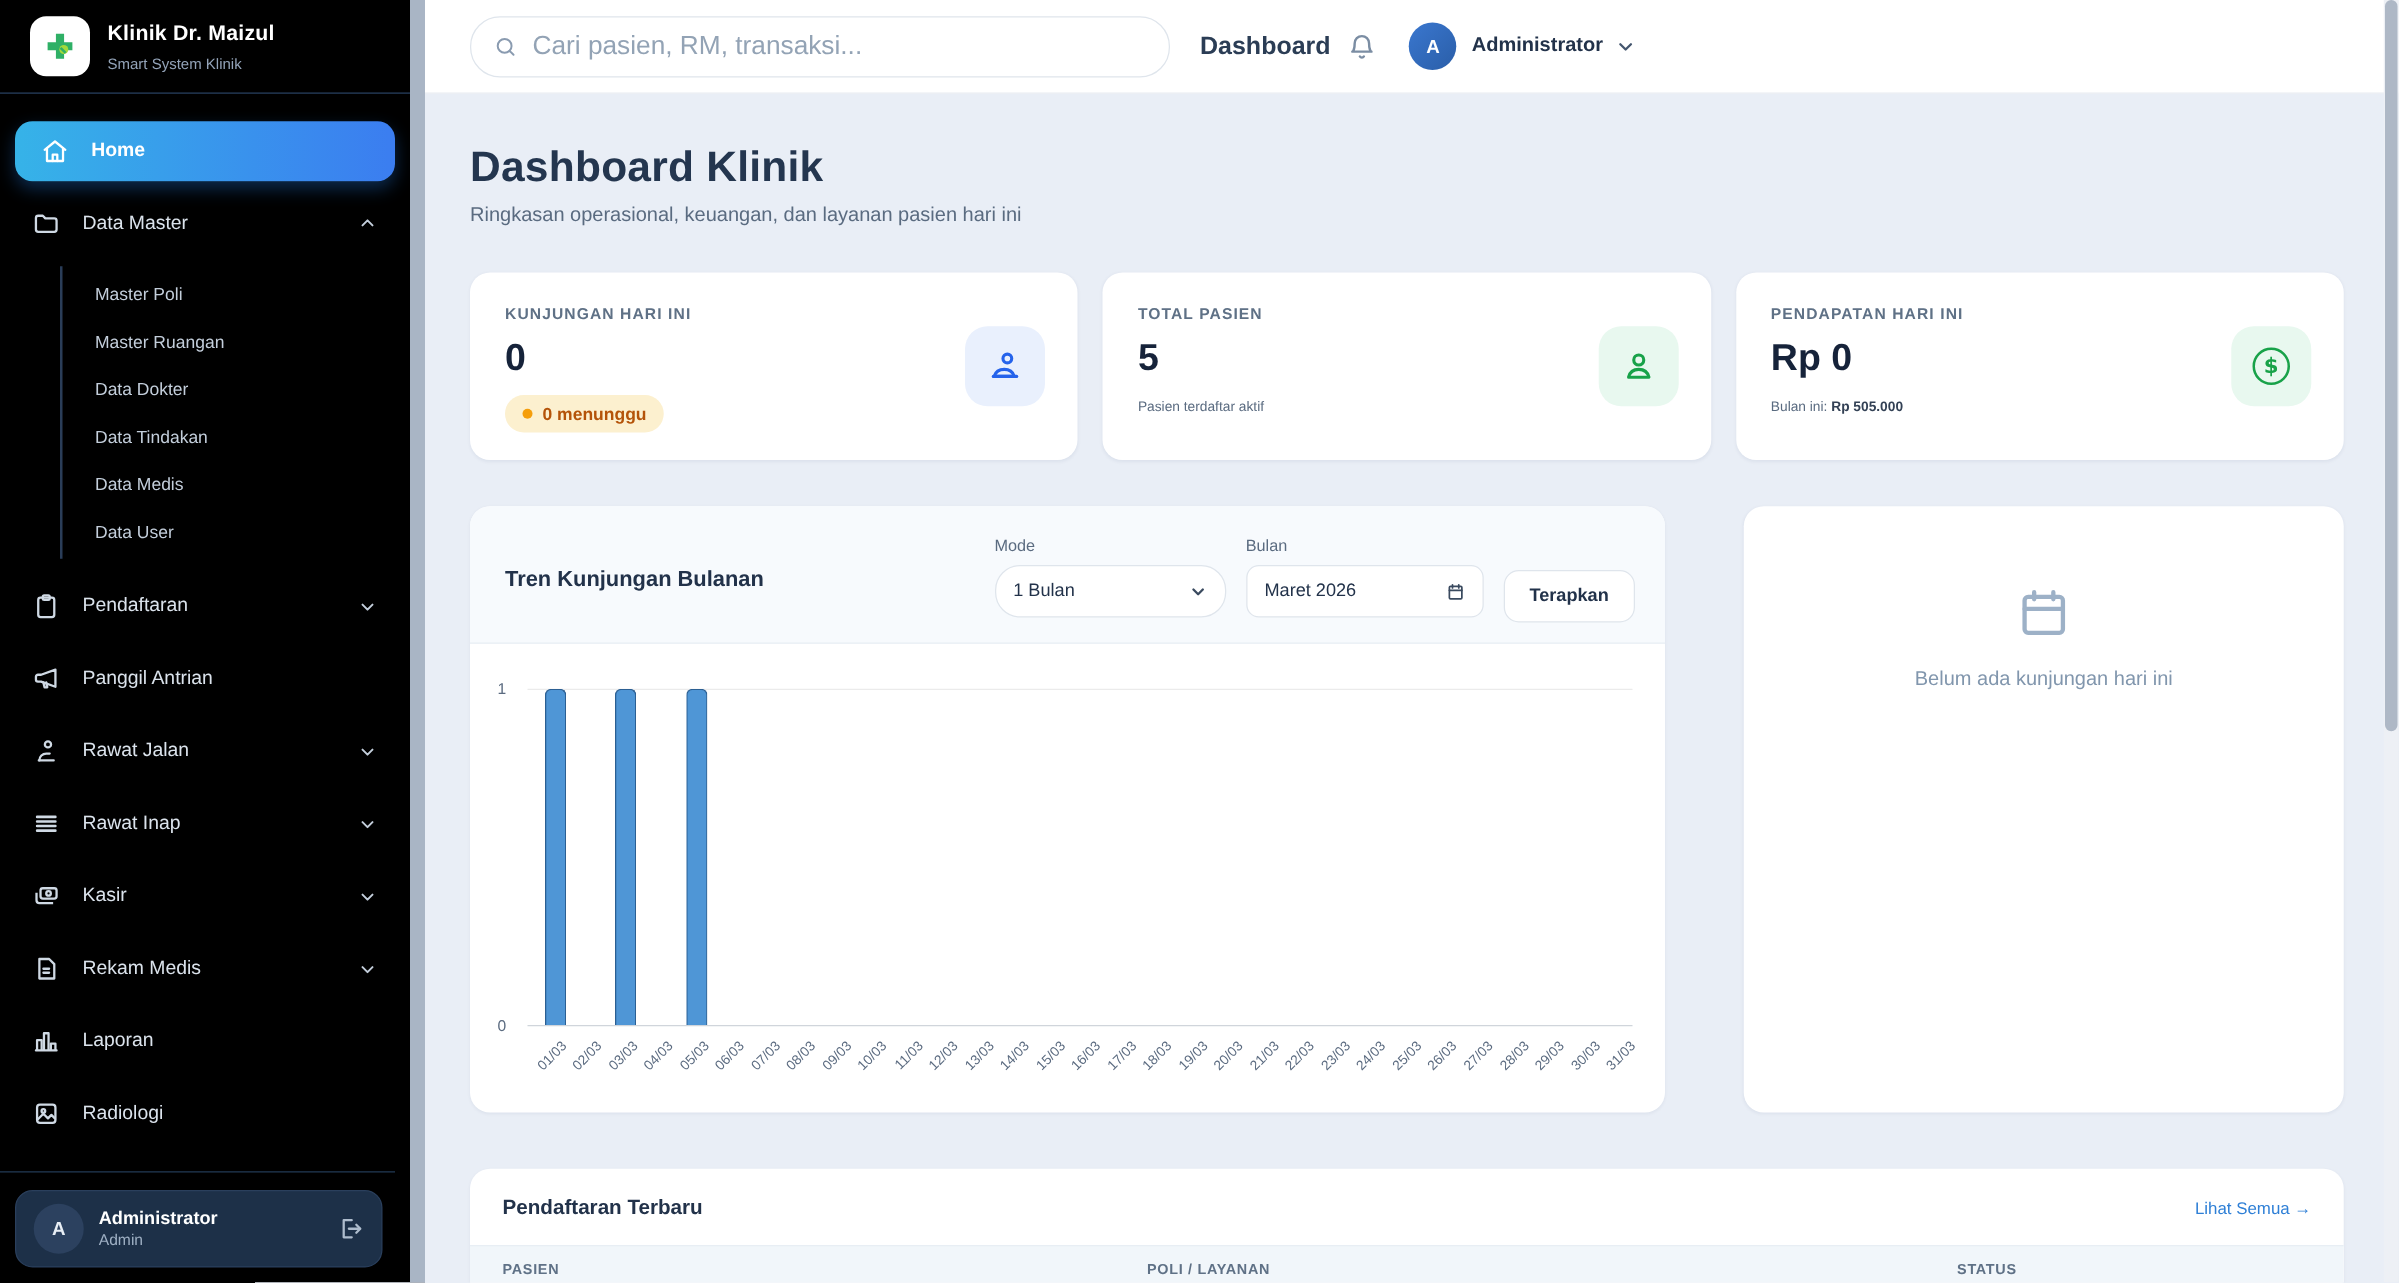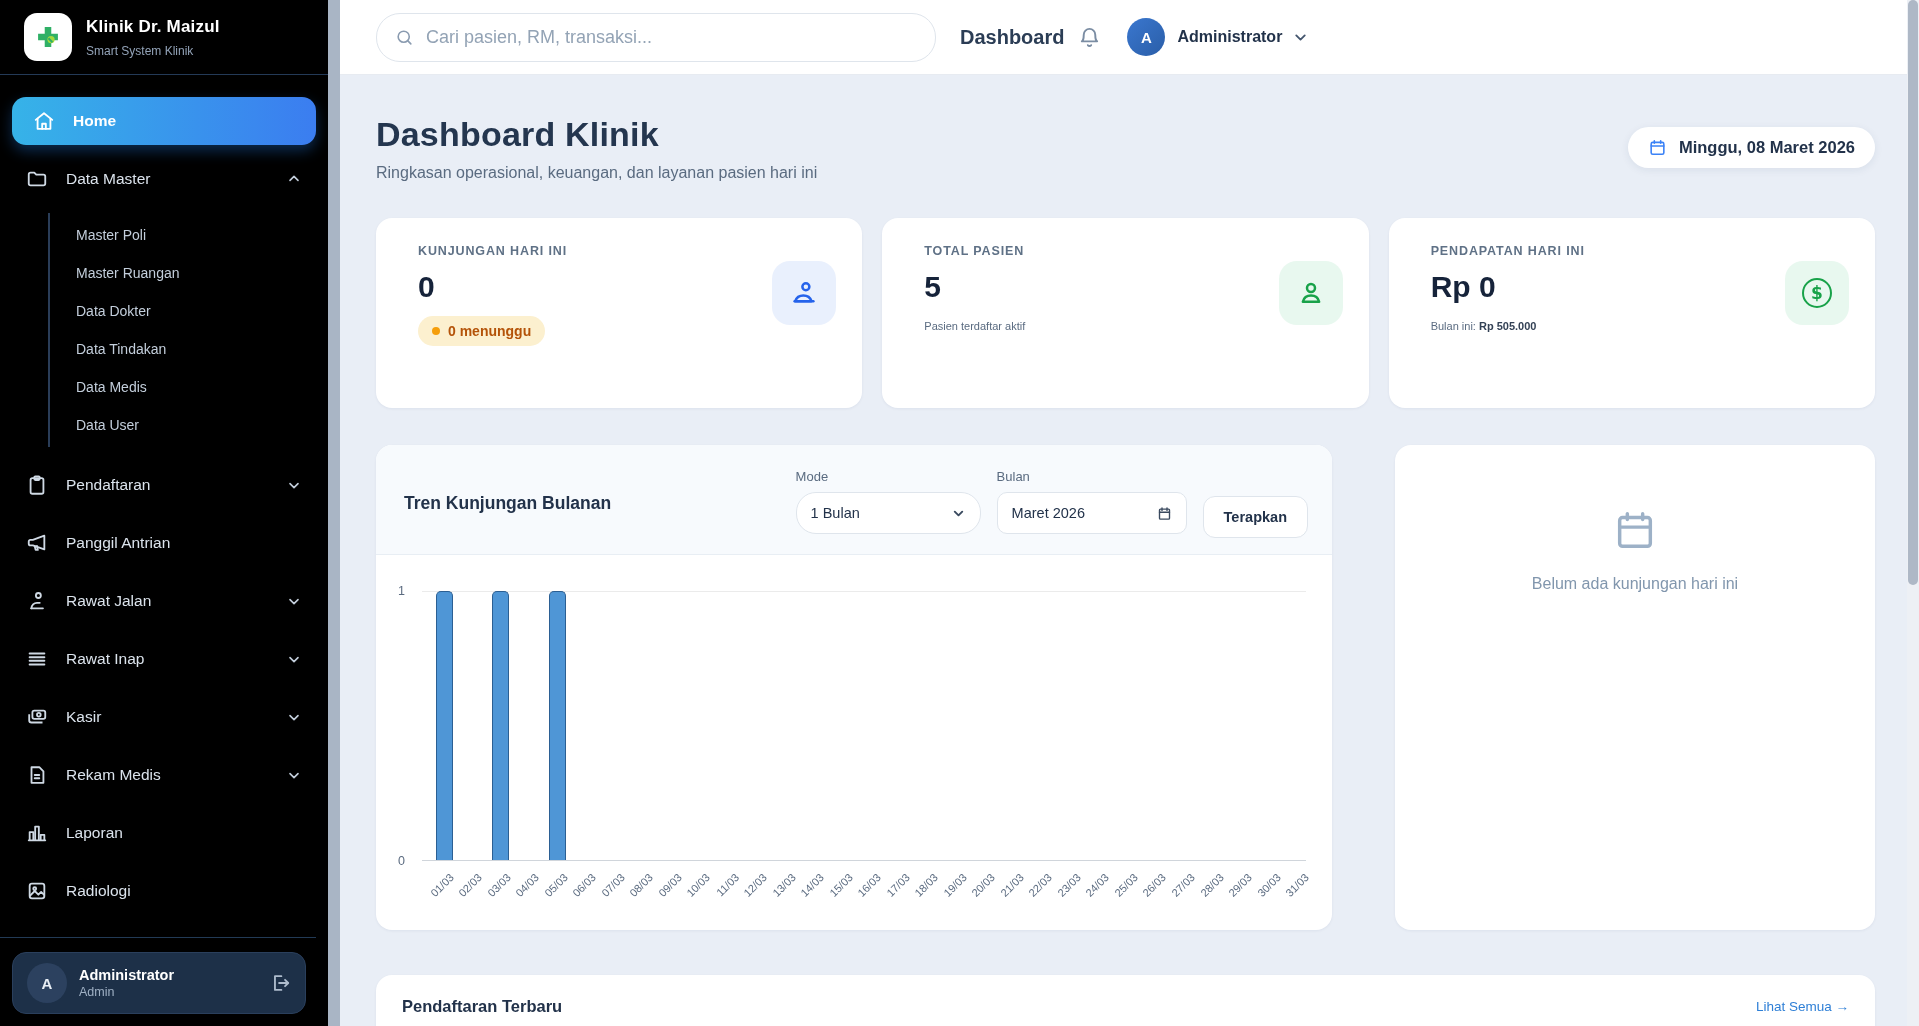--- a/index.html
+++ b/index.html
@@ -37,39 +37,39 @@
   .logout { width:22px; height:22px; color:#aebccd; cursor:pointer; }
 
   
   .main { flex:1; position:relative; height:1026px; }
   .main-scrollbar { position:absolute; right:0; top:0; width:12px; height:100%; background:#edf0f5; z-index:30; }
   .main-scrollbar .thumb { position:absolute; top:0; left:1px; width:10px; height:585px; background:#aeb8c6; border-radius:6px; }
 
   .topbar { height:75px; background:#ffffff; border-bottom:1px solid #e7ebf1; display:flex; align-items:center; padding-left:36px; }
   .search-box { width:560px; height:49px; border:1px solid #dfe5ec; border-radius:24px; background:#ffffff; display:flex; align-items:center; padding:0 18px; gap:12px; }
   .search-box svg { width:19px; height:19px; color:#8a9bb0; flex:0 0 19px; }
-  .search-box input { border:none; outline:none; flex:1; font-size:18px; font-family:"Liberation Sans",sans-serif; color:#33455e; background:transparent; }
+  .search-box input { border:none; outline:none; flex:1; font-size:21px; font-family:"Liberation Sans",sans-serif; color:#33455e; background:transparent; }
   .search-box input::placeholder { color:#93a3b5; }
   .tb-title { font-size:20px; font-weight:700; color:#2b3d55; margin-left:24px; }
   .tb-bell { width:23px; height:23px; color:#7b8da3; margin-left:14px; cursor:pointer; }
   .tb-avatar { width:38px; height:38px; border-radius:50%; background:linear-gradient(135deg,#3a77cf,#2a5ea8); color:#fff; font-weight:700; font-size:15px; display:flex; align-items:center; justify-content:center; margin-left:26px; }
   .tb-user { font-size:16px; font-weight:700; color:#22324a; margin-left:12px; }
   .tb-chev { width:17px; height:17px; color:#44566e; margin-left:10px; cursor:pointer; }
 
   .content { padding:40px 44px 0 36px; }
 
   .page-head { display:flex; align-items:flex-start; justify-content:space-between; }
   .page-title { font-size:34px; font-weight:800; color:#24364f; letter-spacing:.2px; }
   .page-sub { font-size:16px; color:#5a6b80; margin-top:10px; }
   .date-badge { background:#ffffff; border-radius:22px; padding:11px 20px; display:flex; align-items:center; gap:12px; box-shadow:0 2px 8px rgba(22,50,92,.08); margin-top:12px; font-size:16.5px; font-weight:600; color:#22324a; }
   .date-badge svg { width:19px; height:19px; color:#3b82f6; }
 
   
   .stats { display:flex; gap:20px; margin-top:36px; }
-  .stat-card { flex:1; background:#ffffff; border-radius:16px; height:190px; padding:26px 42px; position:relative; box-shadow:0 1px 3px rgba(16,42,83,.06); }
+  .stat-card { flex:1; background:#ffffff; border-radius:16px; height:150px; padding:26px 28px; position:relative; box-shadow:0 1px 3px rgba(16,42,83,.06); }
   .stat-label { font-size:12.5px; font-weight:700; letter-spacing:.07em; color:#5f7186; }
   .stat-value { font-size:30px; font-weight:800; color:#16233a; margin-top:12px; }
   .stat-note { font-size:11px; color:#5a6b80; margin-top:16px; }
   .stat-note b { color:#334155; }
   .stat-badge { display:inline-flex; align-items:center; gap:8px; background:#fcf0cf; color:#b45309; font-size:14px; font-weight:600; border-radius:999px; padding:7px 14px; margin-top:12px; }
   .stat-badge .dot { width:8px; height:8px; border-radius:50%; background:#f59e0b; }
   .icon-tile { position:absolute; right:26px; top:43px; width:64px; height:64px; border-radius:18px; display:flex; align-items:center; justify-content:center; }
   .tile-blue { background:#e9f0fd; color:#2563eb; }
   .tile-green { background:#e8f8ef; color:#18a249; }
   .icon-tile svg { width:30px; height:30px; }
@@ -333,27 +333,20 @@
           </svg>
       </span>
     </header>
 
     <div class="content">
 
       <div class="page-head">
         <div>
           <h1 class="page-title">Dashboard Klinik</h1>
           <div class="page-sub">Ringkasan operasional, keuangan, dan layanan pasien hari ini</div>
-        </div>
-        <div class="date-badge">
-          <svg viewBox="0 0 24 24" fill="none" stroke="currentColor" stroke-width="2" stroke-linecap="round" stroke-linejoin="round">
-              <rect x="4" y="5.5" width="16" height="15" rx="2"></rect>
-              <path d="M8 3.5v3M16 3.5v3M4 10h16"></path>
-            </svg>
-          <span>Minggu, 08 Maret 2026</span>
         </div>
       </div>
 
       <div class="stats">
         <div class="stat-card">
           <div class="stat-label">KUNJUNGAN HARI INI</div>
           <div class="stat-value">0</div>
           <div class="stat-badge">
             <span class="dot"></span>
             <span>0 menunggu</span>

